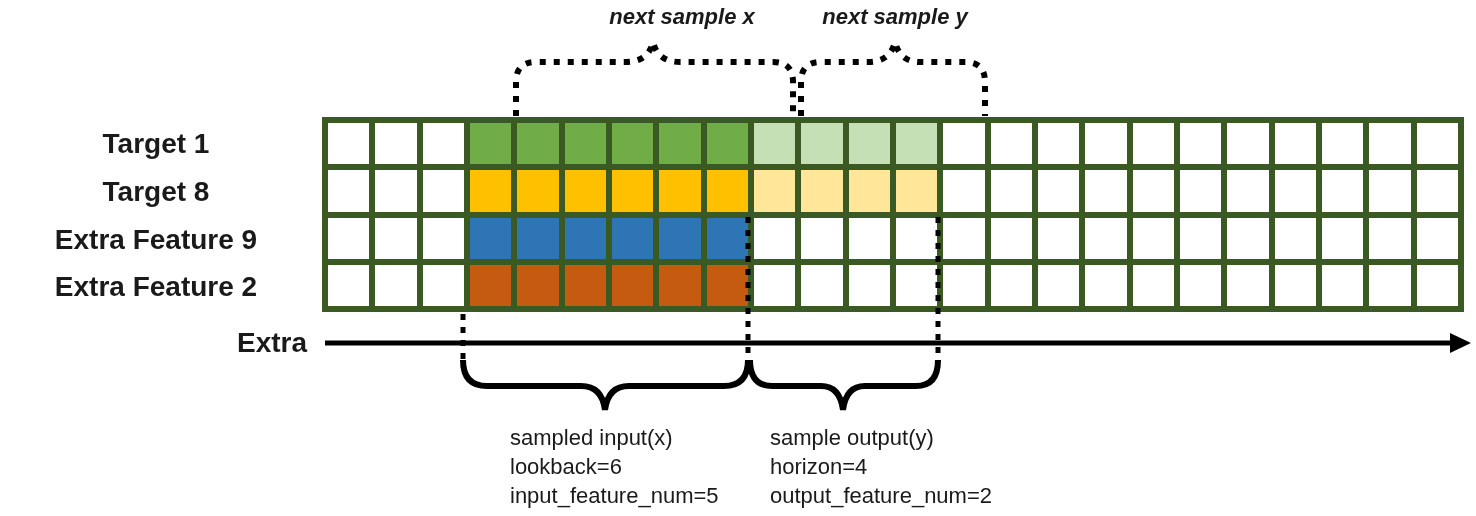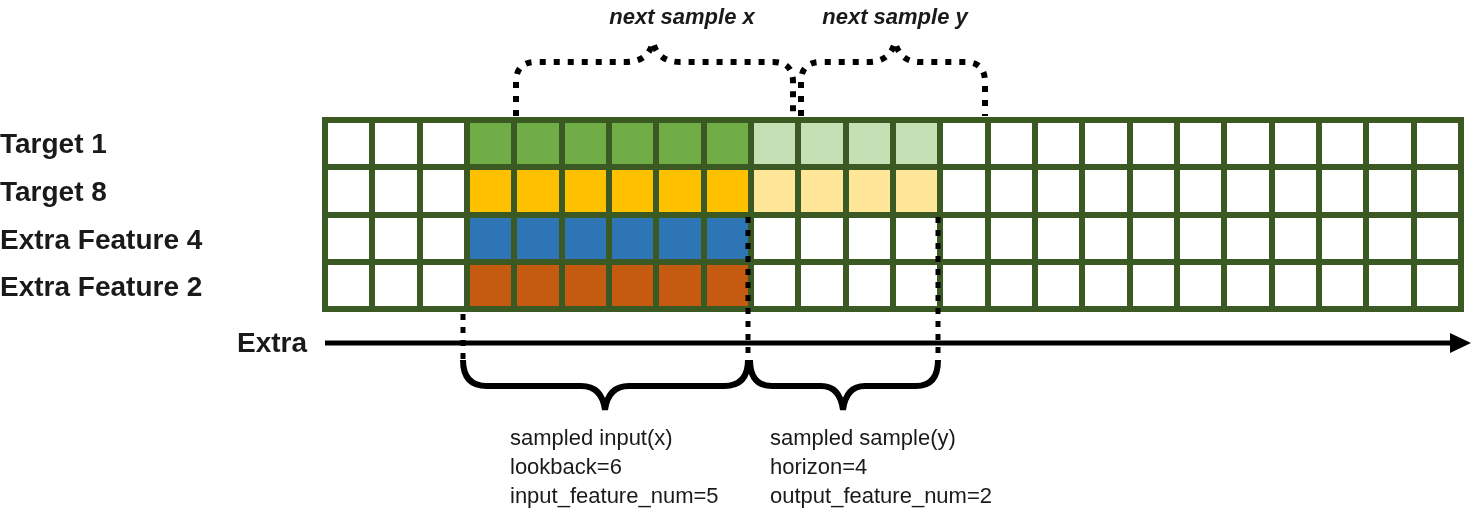--- a/index.html
+++ b/index.html
@@ -19,21 +19,21 @@
   }
   .brace-label {
     top: 4px;
     font-size: 22px; font-weight: 700; font-style: italic;
     transform: translateX(-50%);
     white-space: nowrap;
   }
   #next-x-label { left: 682px; }
   #next-y-label { left: 895px; }
   .row-label {
-    width: 312px; text-align: left;
+    width: 312px; text-align: center;
     font-size: 28px; font-weight: 700;
     white-space: nowrap;
   }
   #time-label {
     left: 0px; top: 327px; width: 307px; text-align: right;
     font-size: 28px; font-weight: 700;
   }
   #grid {
     left: 322px; top: 117px;
     width: 1142px; height: 195px;
@@ -59,21 +59,21 @@
 <body>
 
 <div id="canvas">
 
 
   <div id="next-x-label" class="abs brace-label">next sample x</div>
   <div id="next-y-label" class="abs brace-label">next sample y</div>
 
   <div class="abs row-label" style="left:0;top:128px;">Target 1</div>
   <div class="abs row-label" style="left:0;top:176px;">Target 8</div>
-  <div class="abs row-label" style="left:0;top:224px;">Extra Feature 4</div>
+  <div class="abs row-label" style="left:0;top:224px;">Extra Feature 9</div>
   <div class="abs row-label" style="left:0;top:271px;">Extra Feature 2</div>
 
   <div id="grid" class="abs" style="background: rgb(59, 90, 35);">
       <div class="cell" style="background: rgb(255, 255, 255);"></div>
       <div class="cell" style="background: rgb(255, 255, 255);"></div>
       <div class="cell" style="background: rgb(255, 255, 255);"></div>
       <div class="cell" style="background: rgb(112, 173, 71);"></div>
       <div class="cell" style="background: rgb(112, 173, 71);"></div>
       <div class="cell" style="background: rgb(112, 173, 71);"></div>
       <div class="cell" style="background: rgb(112, 173, 71);"></div>
@@ -187,18 +187,18 @@
 
     <path d="M750,360 Q750,386 772,386 L821,386 Q840,386 843,410 Q846,386 865,386 L916,386 Q938,386 938,360" fill="none" stroke="#000000" stroke-width="6"></path>
   </svg>
 
   <div id="input-note" class="abs note-block">
     <div>sampled input(x)</div>
     <div>lookback=6</div>
     <div>input_feature_num=5</div>
   </div>
   <div id="output-note" class="abs note-block">
-    <div>sampled sample(y)</div>
+    <div>sample output(y)</div>
     <div>horizon=4</div>
     <div>output_feature_num=2</div>
   </div>
 
 </div>
 
 </body></html>

